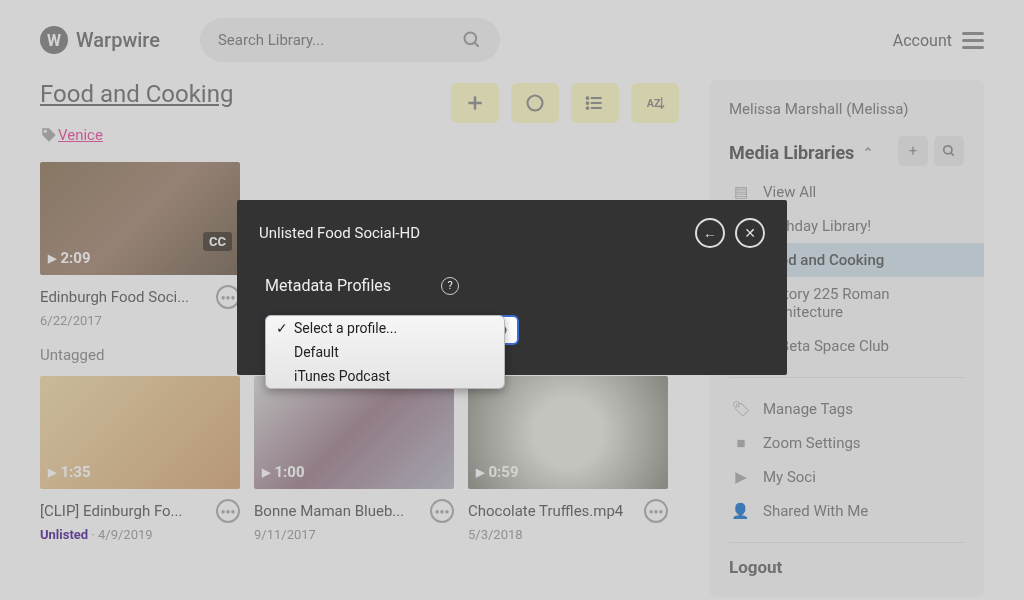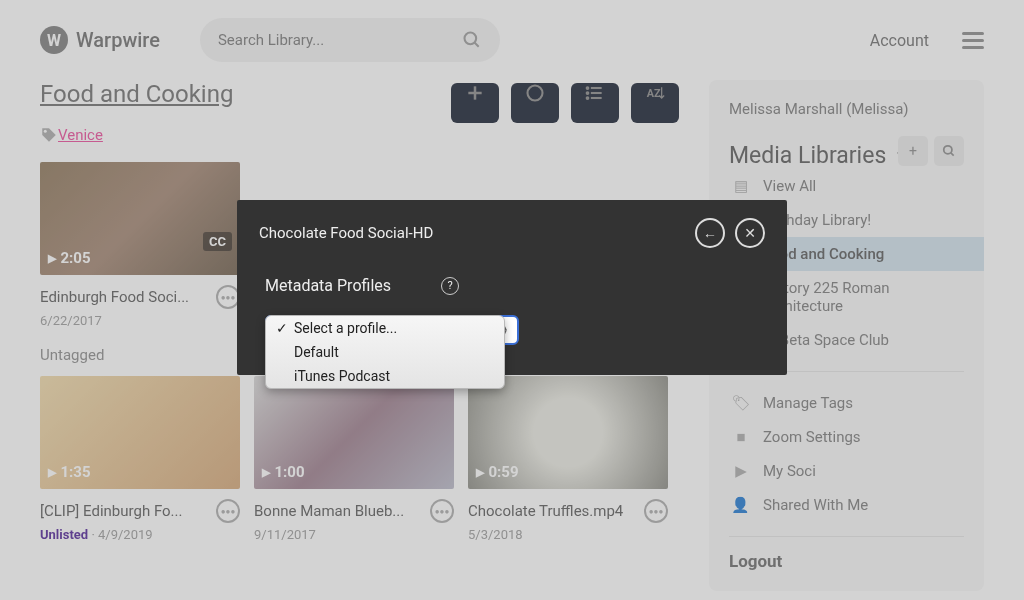--- a/index.html
+++ b/index.html
@@ -3,30 +3,30 @@
 <meta charset="utf-8">
 <style>
 * { margin: 0; padding: 0; box-sizing: border-box; font-family: -apple-system, BlinkMacSystemFont, "Segoe UI", Roboto, Arial, sans-serif; }
 body { background: #fff; width: 1024px; height: 600px; overflow: hidden; position: relative; }
 
 .topbar { height: 80px; display: flex; align-items: center; padding: 0 40px; }
 .logo { display: flex; align-items: center; color: #6b6b6b; font-size: 20px; font-weight: 500; }
 .logo-circle { width: 28px; height: 28px; border-radius: 50%; background: #7a7a7a; color: #fff; display: flex; align-items: center; justify-content: center; font-size: 16px; font-weight: 700; margin-right: 8px; }
 .search-wrap { margin-left: 40px; background: #f2f2f2; border-radius: 22px; height: 44px; width: 300px; display: flex; align-items: center; padding: 0 18px; color: #999; }
 .search-wrap input { background: transparent; border: none; outline: none; flex: 1; font-size: 15px; color: #666; }
-.topbar-right { margin-left: auto; display: flex; align-items: center; color: #6b6b6b; gap: 23px; }
+.topbar-right { margin-left: auto; display: flex; align-items: center; color: #6b6b6b; }
 .account-label { font-size: 16px; margin-right: 10px; }
 .hamburger span { display: block; width: 22px; height: 3px; background: #888; margin: 4px 0; border-radius: 2px; }
 
 .main { display: flex; padding: 0 40px; }
 .content { flex: 1; padding-right: 30px; }
 .page-title { font-size: 24px; color: #6b6b6b; text-decoration: underline; margin-bottom: 18px; display: inline-block; }
 .header-row { display: flex; align-items: center; }
 .header-actions { margin-left: auto; display: flex; gap: 12px; }
-.sq-btn { width: 48px; height: 40px; background: #0f172a; border-radius: 6px; display: flex; align-items: flex-start; justify-content: center; color: #888; }
+.sq-btn { width: 48px; height: 40px; background: #fef9c3; border-radius: 6px; display: flex; align-items: center; justify-content: center; color: #888; }
 .tag-row { display: flex; align-items: center; margin-bottom: 18px; color: #888; }
 .tag-link { text-decoration: underline; color: #ec4899; font-size: 15px; }
 
 .cards { display: flex; gap: 14px; flex-wrap: wrap; }
 .card { width: 200px; }
 .thumb { height: 113px; background: #ccc; position: relative; border-radius: 2px; overflow: hidden; }
 .thumb.t1 { background: linear-gradient(135deg,#8b7355 0%,#a0826e 50%,#6b5a47 100%); }
 .thumb.t2 { background: linear-gradient(135deg,#f0d9a8 0%,#d4a574 100%); }
 .thumb.t3 { background: linear-gradient(135deg,#d8d8d8 0%,#9a7a8a 50%,#b8b8c8 100%); }
 .thumb.t4 { background: radial-gradient(circle,#e8e8e0 30%,#888880 100%); }
@@ -35,21 +35,21 @@
 .cc-badge { position: absolute; bottom: 24px; right: 8px; background: rgba(0,0,0,0.5); color: #fff; font-size: 13px; font-weight: 700; padding: 2px 6px; border-radius: 3px; }
 .card-title-row { display: flex; align-items: center; margin-top: 10px; }
 .card-title { color: #555; font-size: 15px; overflow: hidden; white-space: nowrap; text-overflow: ellipsis; flex: 1; }
 .more-btn { width: 24px; height: 24px; border: 2px solid #aaa; border-radius: 50%; color: #aaa; display: flex; align-items: center; justify-content: center; font-size: 8px; letter-spacing: 0px; margin-left: 6px; flex-shrink: 0; }
 .card-meta { color: #999; font-size: 13px; margin-top: 4px; }
 .unlisted { color: #4c1d95; font-weight: 700; }
 .section-label { color: #888; font-size: 15px; margin: 18px 0 12px; }
 
 .sidebar { width: 275px; background: #f7f7f7; border-radius: 8px; padding: 20px; position: relative; }
 .user-name { color: #777; font-size: 15px; margin-bottom: 24px; }
-.sb-heading { color: #555; font-weight: 400; font-size: 23px; display: flex; align-items: center; }
+.sb-heading { color: #555; font-weight: 700; font-size: 18px; margin-bottom: 12px; display: flex; align-items: center; }
 .sb-heading::after { content: "⌃"; margin-left: 8px; font-size: 13px; color: #999; }
 .sb-actions { position: absolute; right: 20px; top: 56px; display: flex; gap: 6px; }
 .sb-mini-btn { width: 30px; height: 30px; background: #eaeaea; border-radius: 5px; display: flex; align-items: center; justify-content: center; color: #888; font-size: 14px; }
 .sb-item { display: flex; align-items: center; padding: 8px 0; color: #777; font-size: 15px; }
 .sb-item.active { background: #cfe0eb; margin: 0 -20px; padding: 8px 20px; color: #555; font-weight: 500; }
 .sb-icon { width: 24px; margin-right: 10px; color: #aaa; display: inline-flex; align-items: center; justify-content: center; }
 .sb-divider { border: none; border-top: 1px solid #e3e3e3; margin: 14px 0; }
 .logout { color: #666; font-weight: 700; font-size: 17px; margin-top: 10px; }
 
 .overlay { position: absolute; inset: 0; background: rgba(128,128,128,0.35); display: flex; align-items: flex-start; justify-content: center; padding-top: 200px; }
@@ -137,21 +137,21 @@
             <path d="M3 3 L12 3 L21 12 L12 21 L3 12 Z"></path>
             <circle cx="7" cy="7" r="2" fill="#fff"></circle>
           </svg>
         </span>
       <a class="tag-link">Venice</a>
     </div>
 
     <div class="cards">
       <div class="card">
         <div class="thumb t1">
-          <span class="duration">2:05</span>
+          <span class="duration">2:09</span>
           <span class="cc-badge">CC</span>
         </div>
         <div class="card-title-row">
           <div class="card-title">Edinburgh Food Soci...</div>
           <div class="more-btn">●●●</div>
         </div>
         <div class="card-meta">6/22/2017</div>
       </div>
     </div>
 
@@ -241,21 +241,21 @@
         <span>Shared With Me</span>
       </div>
     <hr class="sb-divider">
     <div class="logout">Logout</div>
   </div>
 </div>
 
 <div class="overlay">
   <div class="modal">
     <div class="modal-header">
-      <span class="modal-title">Chocolate Food Social-HD</span>
+      <span class="modal-title">Unlisted Food Social-HD</span>
       <div class="modal-header-right">
         <div class="circ-btn">←</div>
         <div class="circ-btn">✕</div>
       </div>
     </div>
     <div class="modal-body">
       <div class="modal-label">
         <span>Metadata Profiles</span>
         <span class="help-icon">?</span>
       </div>

